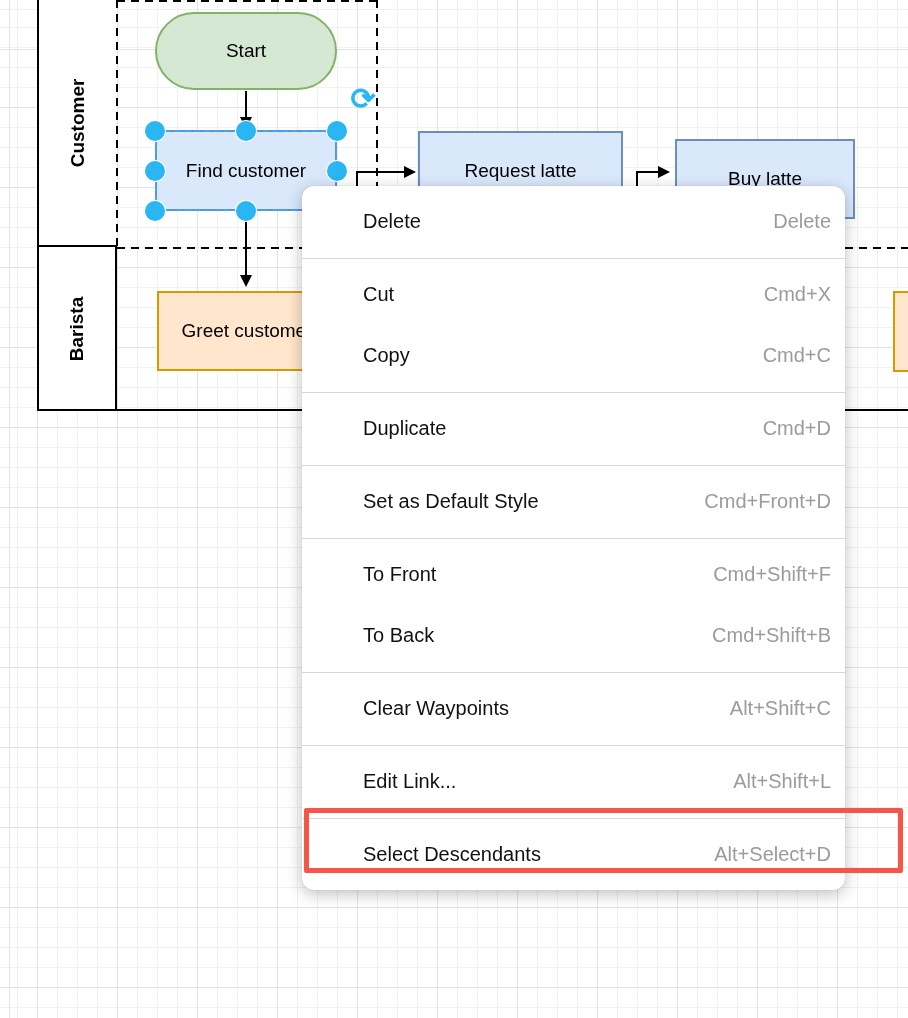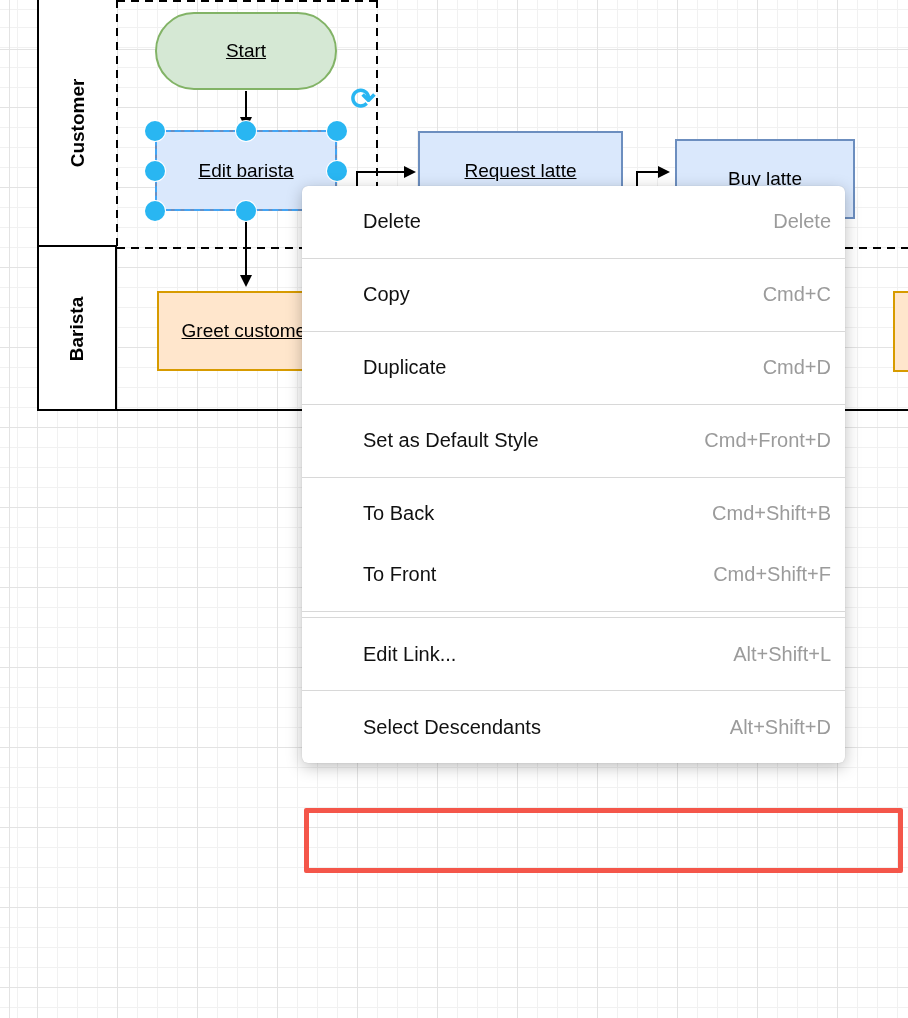--- a/index.html
+++ b/index.html
@@ -14,34 +14,34 @@
     background-position:37px 0,0 50px,17px 0,0 10px;}
   .abs{position:absolute;box-sizing:border-box;}
   
   .lane-cell{background:#fff;display:flex;align-items:center;justify-content:center;}
   #lane-customer{left:37px;top:0;width:80px;height:247px;border-left:2px solid #000;border-bottom:2px solid #000;}
   #lane-barista{left:37px;top:247px;width:80px;height:163px;border-left:2px solid #000;border-right:2px solid #000;}
   .lane-label{transform:rotate(-90deg);font-size:19px;font-weight:bold;color:#000;white-space:nowrap;}
   
   #edges{left:0;top:0;width:908px;height:1018px;pointer-events:none;}
   
-  .node{display:flex;align-items:center;justify-content:center;font-size:19px;color:#000;text-align:center;text-decoration:underline;}
+  .node{display:flex;align-items:center;justify-content:center;font-size:19px;color:#000;text-align:center;}
   #node-start{left:155px;top:12px;width:182px;height:78px;background:#d5e8d4;border:2px solid #82b366;border-radius:39px;}
   #node-find-barista{left:155px;top:130px;width:182px;height:81px;background:#dae8fc;border:2px solid #6c8ebf;}
   #node-request-latte{left:418px;top:131px;width:205px;height:80px;background:#dae8fc;border:2px solid #6c8ebf;}
   #node-buy-latte{left:675px;top:131px;width:180px;height:80px;background:#dae8fc;border:2px solid #6c8ebf;margin-top:8px;}
   #node-greet-customer{left:157px;top:291px;width:180px;height:80px;background:#ffe6cc;border:2px solid #d79b00;}
   #node-hidden-right{left:893px;top:291px;width:40px;height:81px;background:#ffe6cc;border:2px solid #d79b00;}
   
   #selection-outline{left:155px;top:130px;width:182px;height:81px;border:2px dashed #42a5f5;pointer-events:none;}
   .handle{width:20px;height:20px;border-radius:50%;background:#29b6f2;box-shadow:0 0 0 1px #ffffff;}
   #rotate-handle{left:346px;top:82px;width:34px;height:34px;color:#29b6f2;font-size:30px;font-weight:bold;
     display:flex;align-items:center;justify-content:center;line-height:1;}
   
-  #context-menu{left:302px;top:186px;width:543px;background:#fff;border-radius:6px;
+  #context-menu{left:302px;top:186px;width:543px;background:#fff;border-radius:12px;
     box-shadow:0 4px 16px rgba(0,0,0,.25),0 0 1px rgba(0,0,0,.2);padding:5px 0;z-index:10;}
   .mi{height:61px;display:flex;align-items:center;justify-content:space-between;
     padding:0 14px 0 61px;font-size:20px;color:#111;}
   .mi .ms{color:#9b9b9b;}
   .mi.hl{background:#e8e8e8;}
   .msep{height:1px;background:#d8d8d8;margin:5.5px 0;}
   
   #edit-data-highlight-ring{left:304px;top:808px;width:599px;height:65px;border:5px solid #f4564a;
     border-radius:2px;z-index:20;pointer-events:none;}
 </style>
@@ -79,21 +79,21 @@
     <g>
       <path d="M637 196 V172 H659" stroke="#000" stroke-width="2" fill="none"></path>
       <polygon points="658,166 658,178 670,172" fill="#000"></polygon>
     </g>
   </svg>
 
   <div class="abs node" id="node-start">
     <span>Start</span>
   </div>
   <div class="abs node" id="node-find-barista">
-    <span>Edit barista</span>
+    <span>Find customer</span>
   </div>
   <div class="abs node" id="node-request-latte">
     <span>Request latte</span>
   </div>
   <div class="abs node" id="node-buy-latte">
     <span>Buy latte</span>
   </div>
   <div class="abs node" id="node-greet-customer">
     <span>Greet customer</span>
   </div>
@@ -112,50 +112,58 @@
     <span>⟳</span>
   </div>
 
   <div class="abs" id="context-menu">
     <div class="mi">
       <span class="ml">Delete</span>
       <span class="ms">Delete</span>
     </div>
     <div class="msep"></div>
     <div class="mi">
+      <span class="ml">Cut</span>
+      <span class="ms">Cmd+X</span>
+    </div>
+    <div class="mi">
       <span class="ml">Copy</span>
       <span class="ms">Cmd+C</span>
     </div>
     <div class="msep"></div>
     <div class="mi">
       <span class="ml">Duplicate</span>
       <span class="ms">Cmd+D</span>
     </div>
     <div class="msep"></div>
     <div class="mi">
       <span class="ml">Set as Default Style</span>
       <span class="ms">Cmd+Front+D</span>
     </div>
     <div class="msep"></div>
     <div class="mi">
+      <span class="ml">To Front</span>
+      <span class="ms">Cmd+Shift+F</span>
+    </div>
+    <div class="mi">
       <span class="ml">To Back</span>
       <span class="ms">Cmd+Shift+B</span>
     </div>
+    <div class="msep"></div>
     <div class="mi">
-      <span class="ml">To Front</span>
-      <span class="ms">Cmd+Shift+F</span>
+      <span class="ml">Clear Waypoints</span>
+      <span class="ms">Alt+Shift+C</span>
     </div>
-    <div class="msep"></div>
     <div class="msep"></div>
     <div class="mi">
       <span class="ml">Edit Link...</span>
       <span class="ms">Alt+Shift+L</span>
     </div>
     <div class="msep"></div>
     <div class="mi">
       <span class="ml">Select Descendants</span>
-      <span class="ms">Alt+Shift+D</span>
+      <span class="ms">Alt+Select+D</span>
     </div>
   </div>
 
   <div class="abs" id="edit-data-highlight-ring"></div>
 
 </div>
 
 </body></html>

